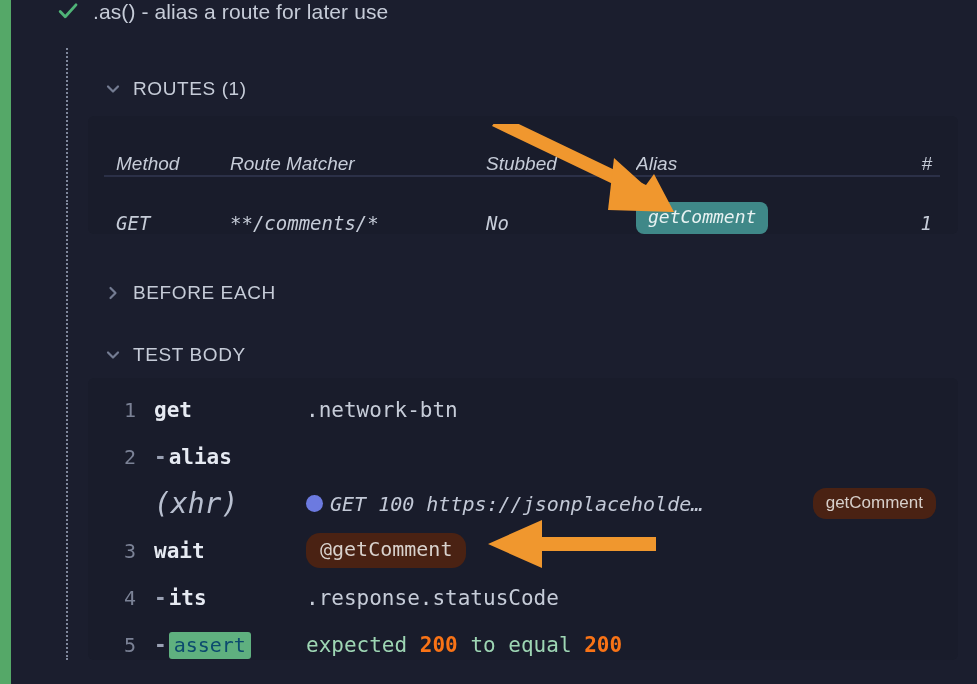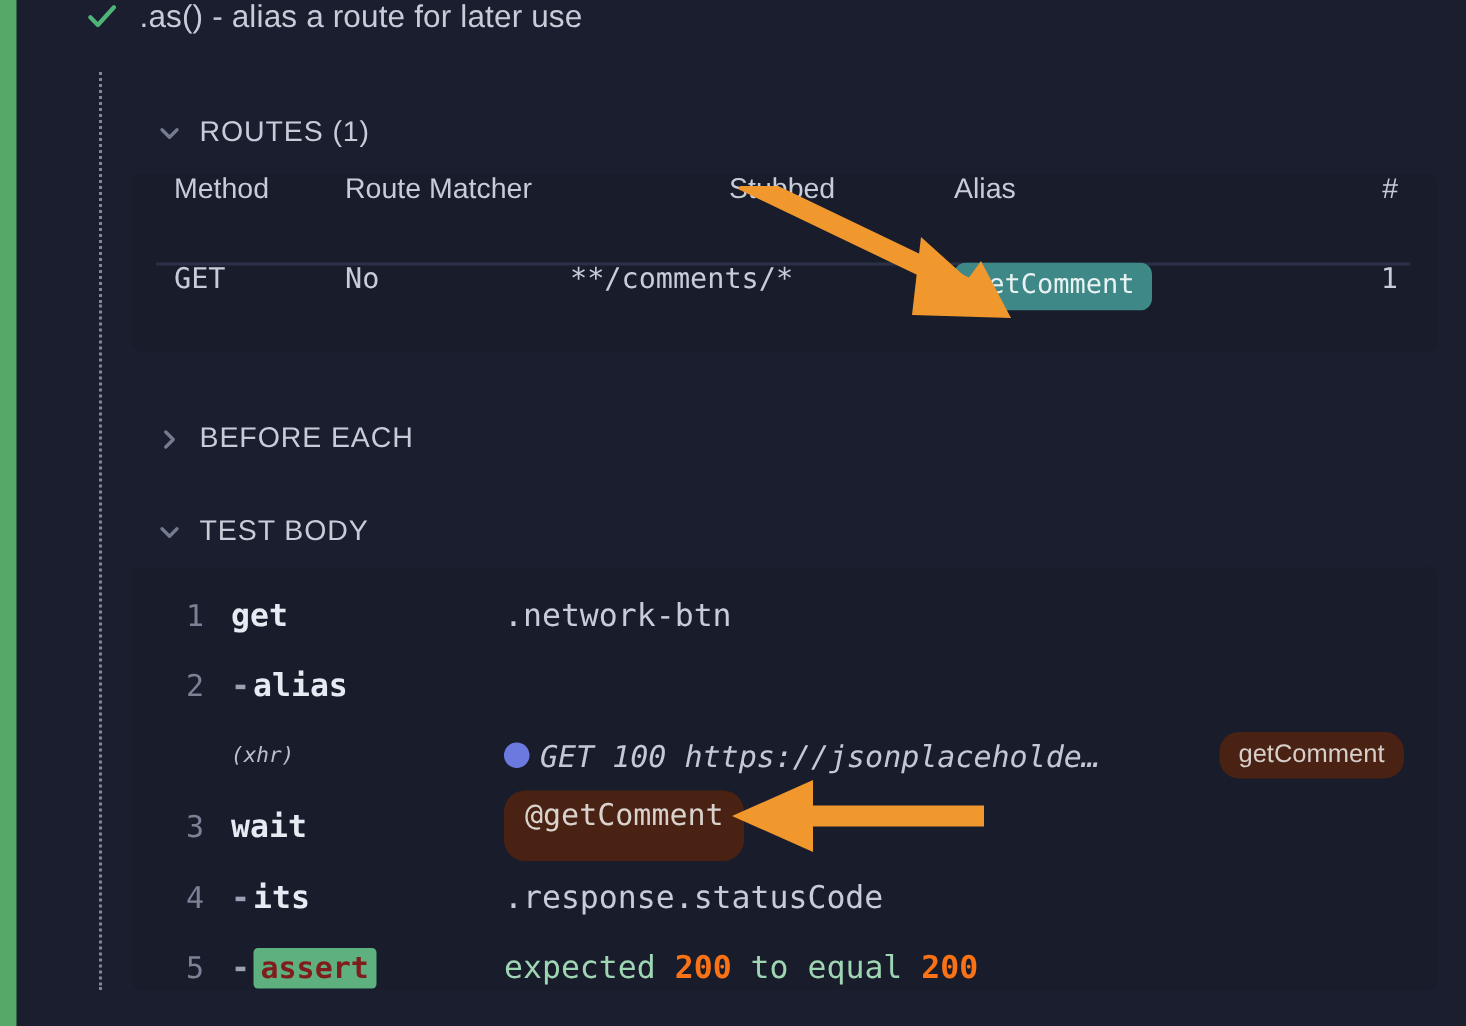--- a/index.html
+++ b/index.html
@@ -92,23 +92,24 @@
     border-radius: 6px;
   }
   #routes-panel {
     left: 88px; top: 116px;
     width: 870px; height: 118px;
   }
 
   .routes-table { width: 100%; }
   .routes-head-row, .routes-body-row {
     display: flex;
-    align-items: flex-start;
+    align-items: flex-end;
     height: 59px;
     position: relative;
+    font-style: italic;
   }
   .routes-head-row { height: 59px; }
   .routes-divider {
     position: absolute;
     left: 16px; right: 18px;
     top: 59px;
     height: 2px;
     background: #2b3047;
   }
   .cell {
@@ -184,29 +185,28 @@
   .cmd.child::before {
     content: "-";
     color: #9aa1b4;
     margin-right: 2px;
     font-weight: bold;
   }
   .cmd.xhr-label {
     font-weight: normal;
     font-style: italic;
     color: #b9c0d0;
-    font-size: 14px;
+    font-size: 28px;
   }
   .args {
     font-size: 21px;
     color: #c6ccd8;
     white-space: nowrap;
     display: flex;
     align-items: center;
-    margin-left: 30px;
   }
 
   
   .xhr-dot {
     width: 17px; height: 17px;
     border-radius: 50%;
     background: #6c7ae0;
     display: inline-block;
     flex: 0 0 auto;
     margin-right: 7px;
@@ -229,32 +229,32 @@
     line-height: 1.15;
     white-space: nowrap;
   }
 
   
   .alias-arg-pill {
     display: inline-block;
     background: #4a2213;
     color: #d9d2cd;
     border-radius: 14px;
-    padding: 5px 14px 19px;
+    padding: 5px 14px 7px;
     font-family: "DejaVu Sans Mono", monospace;
     font-size: 20px;
     line-height: 1.15;
     white-space: nowrap;
   }
 
   
   .assert-tag {
     background: #5fb07f;
-    color: #7f1d1d;
-    font-weight: bold;
+    color: #0c4a6e;
+    font-weight: normal;
     border-radius: 3px;
     padding: 1px 5px 2px;
     font-family: "DejaVu Sans Mono", monospace;
     font-size: 20px;
   }
   .assert-text { color: #9ed6b4; font-size: 21px; }
   .assert-num  { color: #f97316; font-weight: bold; font-size: 21px; }
 
   
   .arrow-svg {
@@ -293,22 +293,22 @@
       <div class="routes-head-row">
         <div class="cell method">Method</div>
         <div class="cell matcher">Route Matcher</div>
         <div class="cell stubbed">Stubbed</div>
         <div class="cell alias">Alias</div>
         <div class="cell num">#</div>
         <div class="routes-divider"></div>
       </div>
       <div class="routes-body-row">
         <div class="cell method">GET</div>
+        <div class="cell matcher">**/comments/*</div>
         <div class="cell stubbed">No</div>
-        <div class="cell matcher">**/comments/*</div>
         <div class="cell alias">
           <span class="alias-pill">getComment</span>
         </div>
         <div class="cell num">1</div>
       </div>
     </div>
   </div>
 
   <div class="section-header" id="before-each-header">
     <svg class="chev" viewBox="0 0 16 16">

